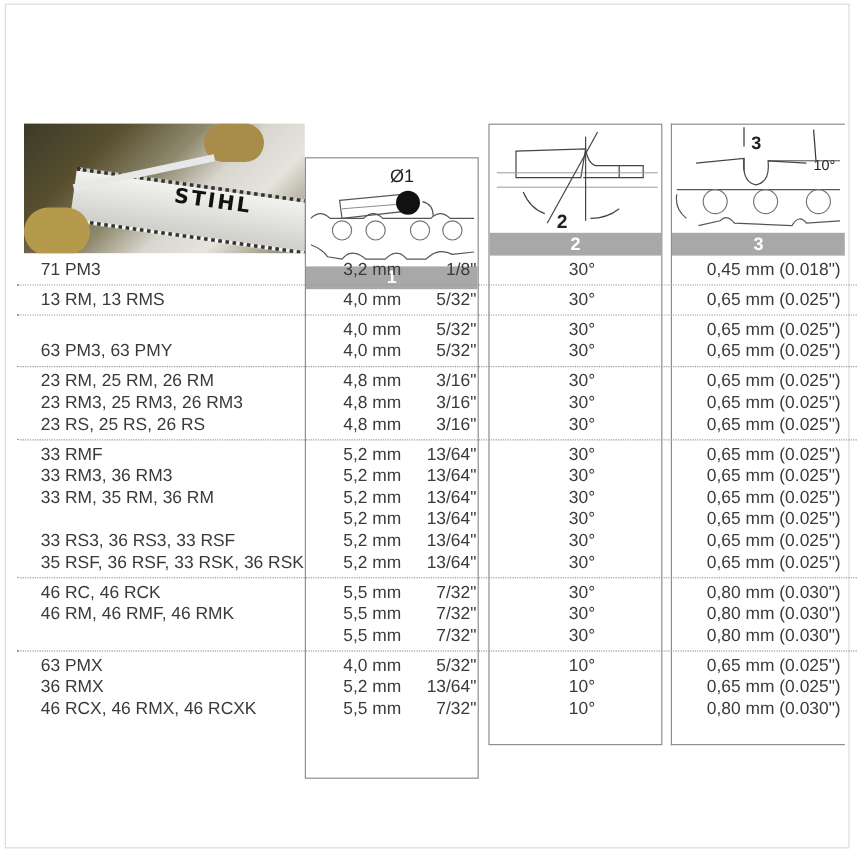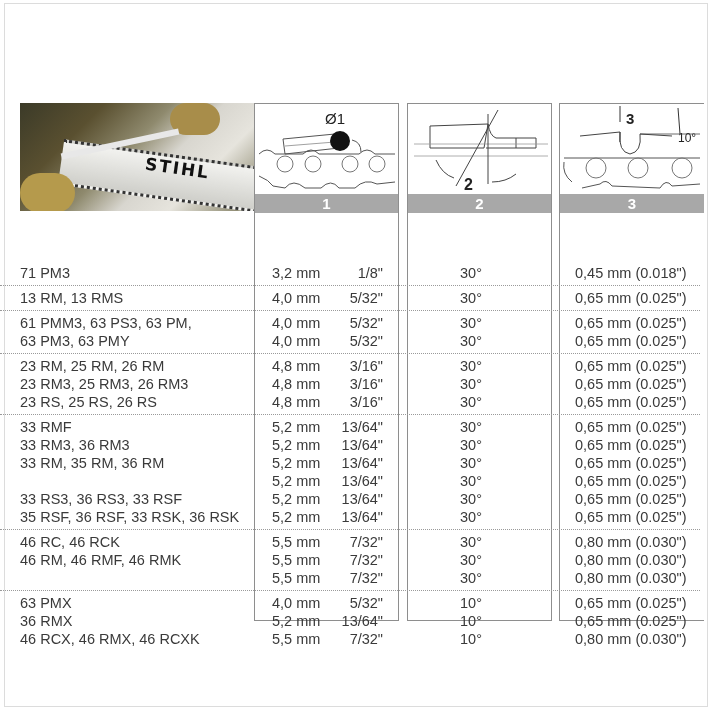--- a/index.html
+++ b/index.html
@@ -15,21 +15,21 @@
                   letter-spacing: 2px; transform: rotate(8deg); font-family: "DejaVu Sans", sans-serif; }
   .photo .glove1 { position: absolute; left: 0; top: 70px; width: 55px; height: 40px; border-radius: 20px; background: #b59a4c; }
   .photo .glove2 { position: absolute; left: 150px; top: 0px; width: 50px; height: 32px; border-radius: 16px; background: #a88d4a; }
   .photo .file { position: absolute; left: 40px; top: 38px; width: 120px; height: 6px; background: #e8e8e8; transform: rotate(-12deg); }
 
   .dbox { position: absolute; top: 103px; height: 518px; border: 1px solid #8e8e8e; box-sizing: border-box; }
   .diag { position: absolute; left: 0; top: 0; right: 0; height: 90px; }
   .numbar { position: absolute; left: 0; right: 0; top: 90px; height: 19px; background: #a8a8a8;
             color: #ffffff; font-weight: bold; font-size: 15px; text-align: center; line-height: 19px; }
 
-  .rows { position: absolute; left: 0; top: 213px; width: 700px; margin-top: 48px; }
+  .rows { position: absolute; left: 14px; top: 213px; width: 700px; }
   .group { position: relative; border-bottom: 1px dotted #9a9a9a; padding: 3px 0 3px 0; }
   .group.last { border-bottom: none; }
   .row { position: relative; height: 18px; font-size: 14.5px; line-height: 18px; white-space: nowrap; }
   .c-model { position: absolute; left: 20px; }
   .c-mm { position: absolute; left: 272px; }
   .c-in { position: absolute; right: 317px; text-align: right; }
   .c-angle { position: absolute; left: 460px; width: 40px; text-align: left; }
   .c-depth { position: absolute; left: 575px; }
 </style>
 </head>
@@ -38,21 +38,21 @@
 <div class="frame"></div>
 
 <div class="photo">
   <div class="glove2"></div>
   <div class="bar"></div>
   <div class="file"></div>
   <div class="glove1"></div>
   <div class="brand">STIHL</div>
 </div>
 
-<div class="dbox" style="left:254px;width:145px;">
+<div class="dbox" style="left:254px;width:145px;margin-top:28px;">
   <svg class="diag" width="143" height="90" viewBox="0 0 143 90">
     <text x="70" y="20" font-size="15" font-family="Liberation Sans, sans-serif" fill="#222">Ø1</text>
     <path d="M28 35 L80 30 L84 44 L30 50 Z" fill="#fff" stroke="#555" stroke-width="1"></path>
     <path d="M30 42 L80 38" stroke="#888" stroke-width="0.8"></path>
     <circle cx="85" cy="37" r="10" fill="#111"></circle>
     <path d="M97 36 Q106 38 106 48" fill="none" stroke="#555"></path>
     <path d="M4 50 Q12 42 20 50 L48 50 Q56 42 64 50 L104 50 Q112 42 120 50 L140 50" fill="none" stroke="#555"></path>
     <circle cx="30" cy="60" r="8" fill="none" stroke="#777"></circle>
     <circle cx="58" cy="60" r="8" fill="none" stroke="#777"></circle>
     <circle cx="95" cy="60" r="8" fill="none" stroke="#777"></circle>
@@ -111,21 +111,20 @@
       <span class="c-model">13 RM, 13 RMS</span>
       <span class="c-mm">4,0 mm</span>
       <span class="c-in">5/32"</span>
       <span class="c-angle">30°</span>
       <span class="c-depth">0,65 mm  (0.025")</span>
     </div>
   </div>
 
   <div class="group">
     <div class="row">
-      <span class="c-model">61 PMM3, 63 PS3, 63 PM,</span>
       <span class="c-mm">4,0 mm</span>
       <span class="c-in">5/32"</span>
       <span class="c-angle">30°</span>
       <span class="c-depth">0,65 mm  (0.025")</span>
     </div>
     <div class="row">
       <span class="c-model">63 PM3, 63 PMY</span>
       <span class="c-mm">4,0 mm</span>
       <span class="c-in">5/32"</span>
       <span class="c-angle">30°</span>

